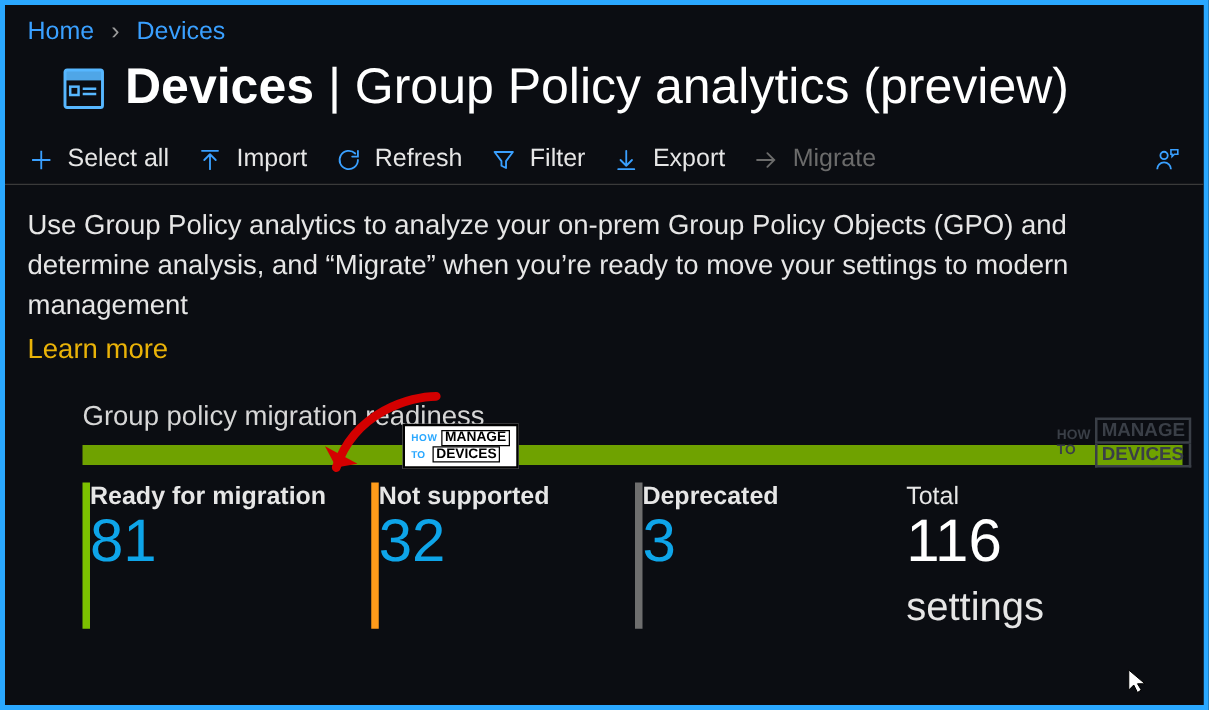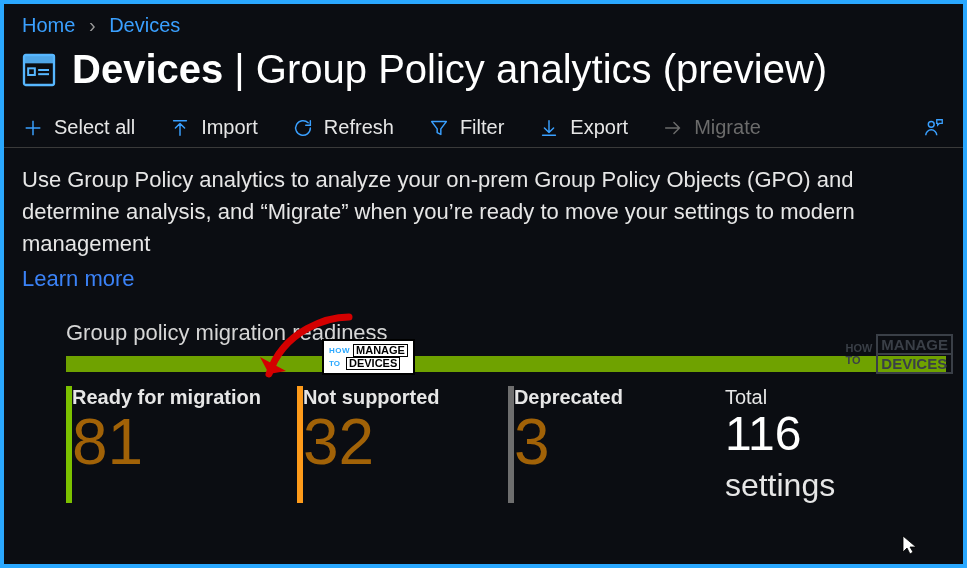--- a/index.html
+++ b/index.html
@@ -20,41 +20,42 @@
   .breadcrumb a {
     color: #3aa0ff;
     text-decoration: none;
   }
   .breadcrumb .sep {
     color: #9a9a9a;
     margin: 0 8px;
   }
   .title-row {
     display: flex;
-    align-items: center;
+    align-items: flex-end;
     padding: 6px 14px 14px 14px;
+    margin-left: 28px;
   }
   .title-icon {
     width: 42px; height: 42px;
     margin-right: 12px;
     display:flex;align-items:center;justify-content:center;
   }
   .title-icon svg { width: 40px; height: 40px; }
   .page-title {
     font-size: 40px;
     font-weight: 600;
     color: #fff;
   }
   .page-title .thin { font-weight: 300; }
   .toolbar {
     display: flex;
     align-items: center;
     padding: 10px 18px 8px 18px;
     border-bottom: 1px solid #3a3a3a;
-    gap: 34px;
+    gap: 22px;
     font-size: 20px;
   }
   .tb-item {
     display: flex;
     align-items: center;
     gap: 10px;
     color: #e6e6e6;
     cursor: pointer;
   }
   .tb-item.disabled { color: #6b6b6b; }
@@ -64,21 +65,21 @@
   .desc {
     padding: 16px 18px 6px 18px;
     font-size: 22px;
     line-height: 1.45;
     color: #e6e6e6;
   }
   .learn {
     display:block;
     padding: 0 18px 6px 18px;
     font-size: 22px;
-    color: #3b82f6;
+    color: #eab308;
     text-decoration: none;
   }
   .section-label {
     padding: 22px 0 10px 62px;
     font-size: 22px;
     color: #d6d6d6;
   }
   .progress {
     margin: 0 0 14px 62px;
     height: 16px;
@@ -92,21 +93,21 @@
     gap: 36px;
   }
   .stat {
     border-left: 6px solid transparent;
     min-width: 175px;
   }
   .stat.ready { border-color: #7cc100; }
   .stat.ns    { border-color: #ff9b1a; }
   .stat.dep   { border-color: #6e6e6e; }
   .stat .lbl  { font-size: 20px; color:#e6e6e6; font-weight:600;}
-  .stat .val  { font-size: 64px; color:#a16207; font-weight:400; line-height:1.05; }
+  .stat .val  { font-size: 48px; color:#0ea5e9; font-weight:400; line-height:1.05; }
   .total .lbl { font-size: 20px; color:#e6e6e6; font-weight:400; }
   .total .val { font-size: 48px; color:#fff; font-weight:400; display:flex; align-items:baseline; gap:10px;flex-direction:column; }
   .total .unit{ font-size: 32px; color:#e6e6e6; font-weight:400; }
 
   
   .arrow-ann {
     position:absolute;
     left: 250px; top: 305px;
     width: 120px; height: 90px;
     pointer-events:none;

